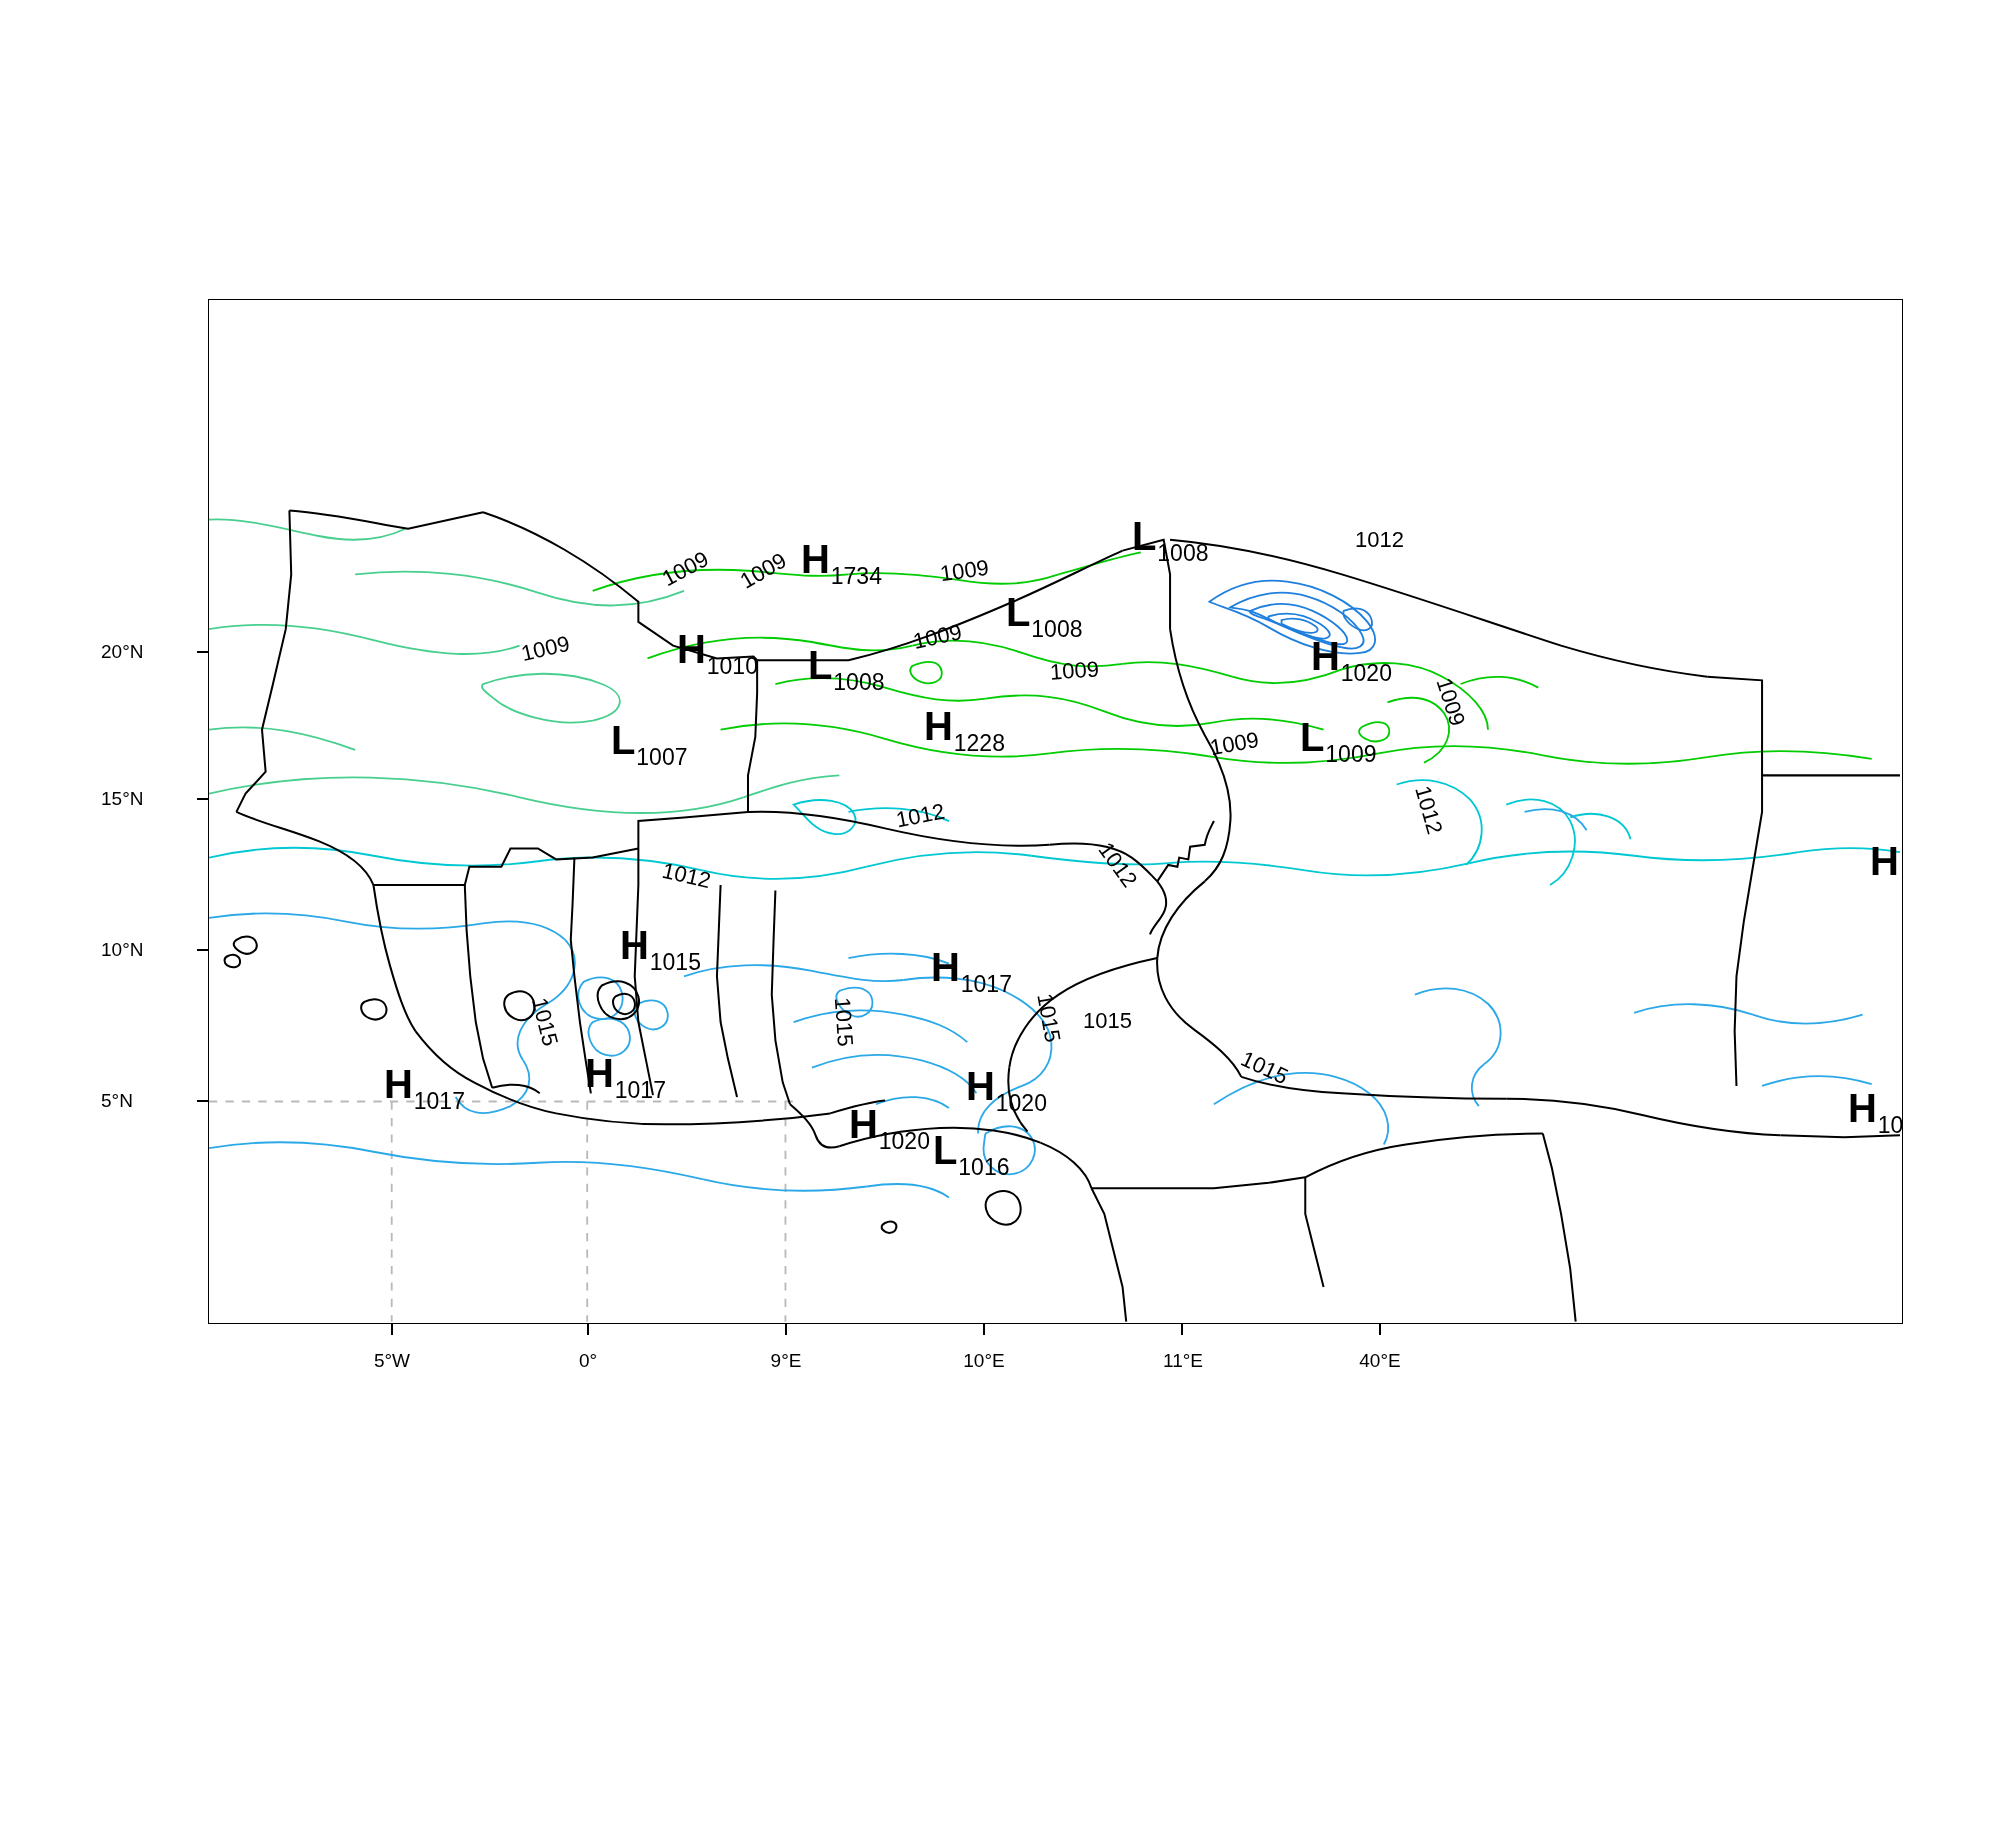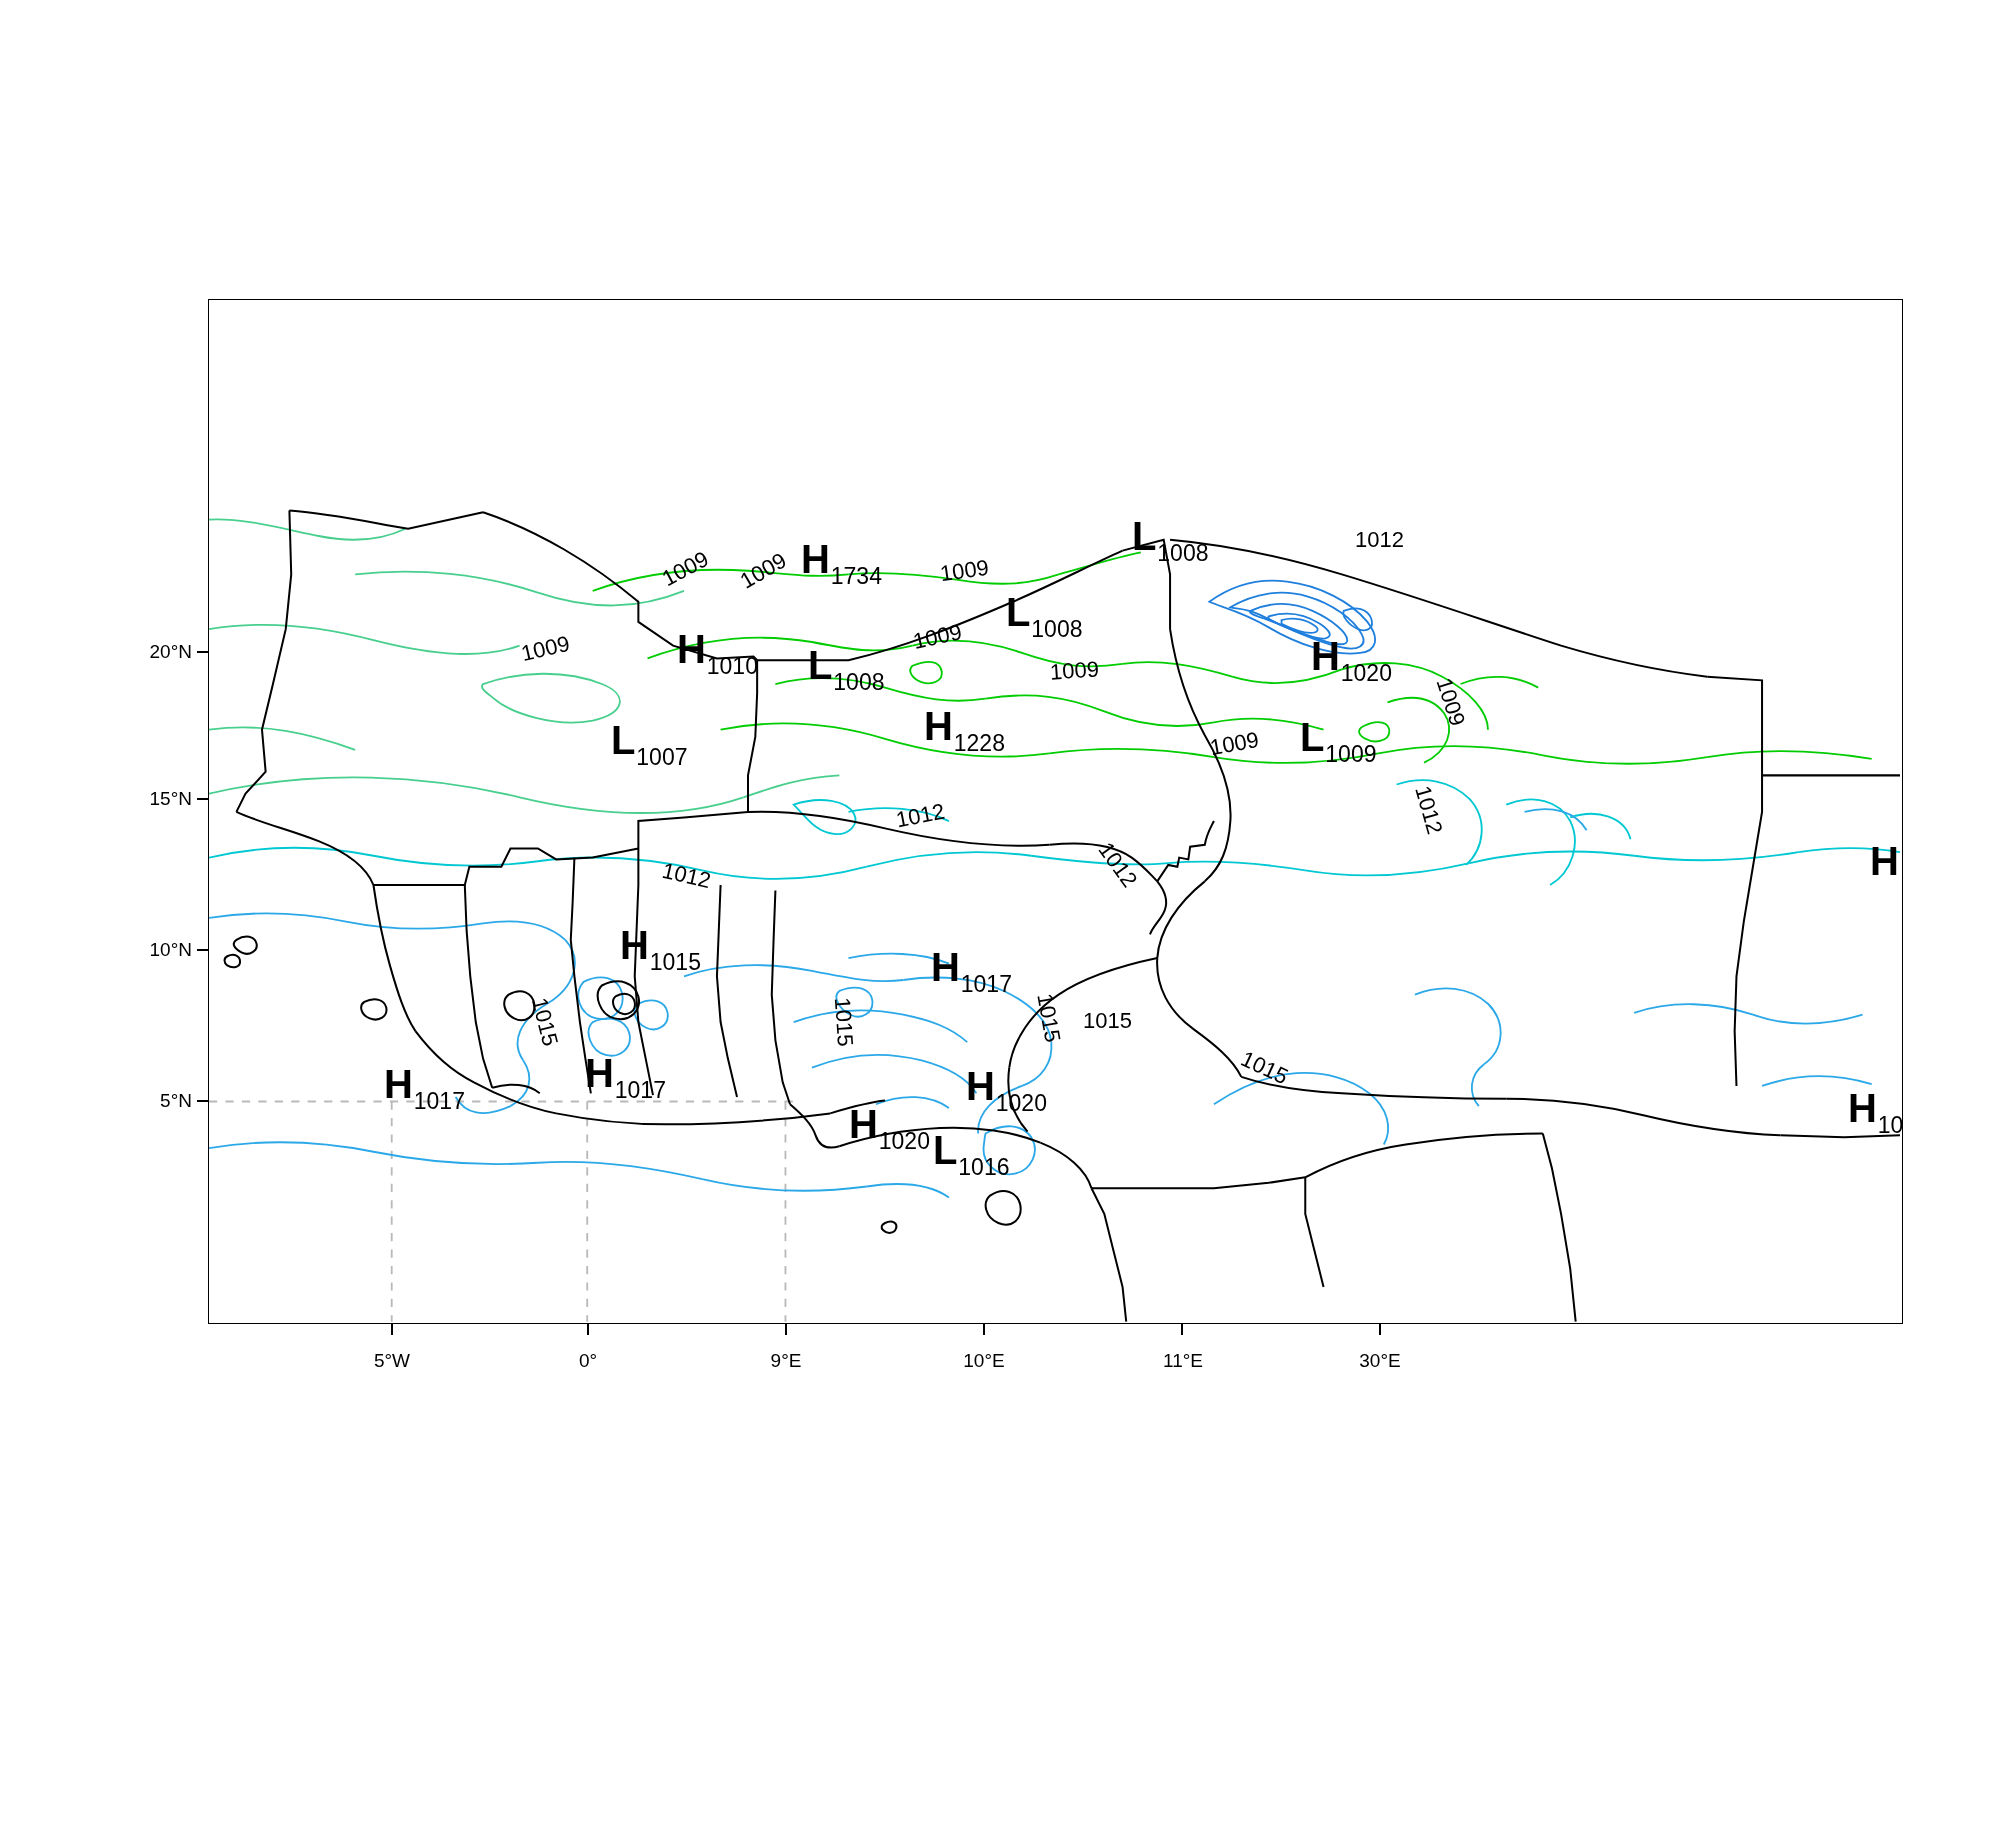--- a/index.html
+++ b/index.html
@@ -46,21 +46,21 @@
     left: 0;
     top: 0;
   }
   
   .tick-label {
     position: absolute;
     font-size: 19px;
     color: #000000;
     white-space: nowrap;
   }
-  .ylab { text-align: right; }
+  .ylab { }
   .xlab { text-align: center; }
   
   .tick-mark {
     position: absolute;
     background: #000000;
   }
   
   .sys {
     position: absolute;
     white-space: nowrap;
@@ -320,16 +320,16 @@
   <div class="tick-mark" style="left:785px;top:1324px;width:1.8px;height:11px"></div>
   <div class="tick-mark" style="left:983px;top:1324px;width:1.8px;height:11px"></div>
   <div class="tick-mark" style="left:1181px;top:1324px;width:1.8px;height:11px"></div>
   <div class="tick-mark" style="left:1379px;top:1324px;width:1.8px;height:11px"></div>
 
   <div class="tick-label xlab" style="left:337px;top:1350px;width:110px">5°W</div>
   <div class="tick-label xlab" style="left:533px;top:1350px;width:110px">0°</div>
   <div class="tick-label xlab" style="left:731px;top:1350px;width:110px">9°E</div>
   <div class="tick-label xlab" style="left:929px;top:1350px;width:110px">10°E</div>
   <div class="tick-label xlab" style="left:1128px;top:1350px;width:110px">11°E</div>
-  <div class="tick-label xlab" style="left:1325px;top:1350px;width:110px">30°E</div>
+  <div class="tick-label xlab" style="left:1325px;top:1350px;width:110px">40°E</div>
 
 </div>
 
 
 </body></html>

